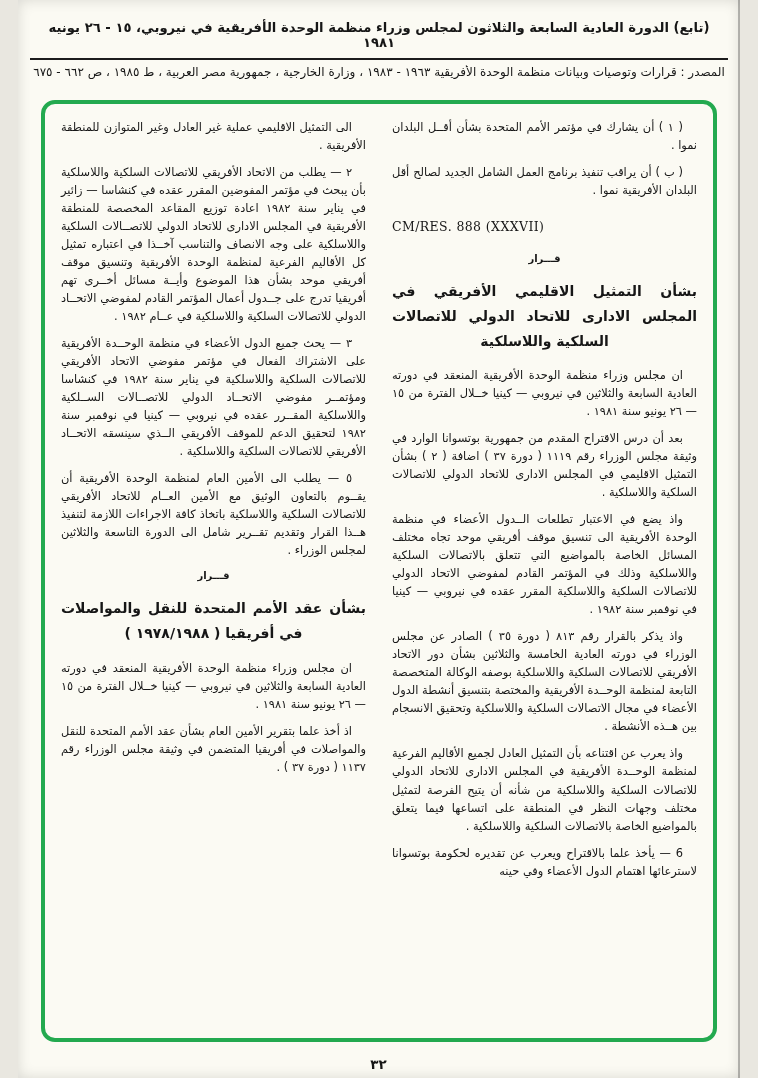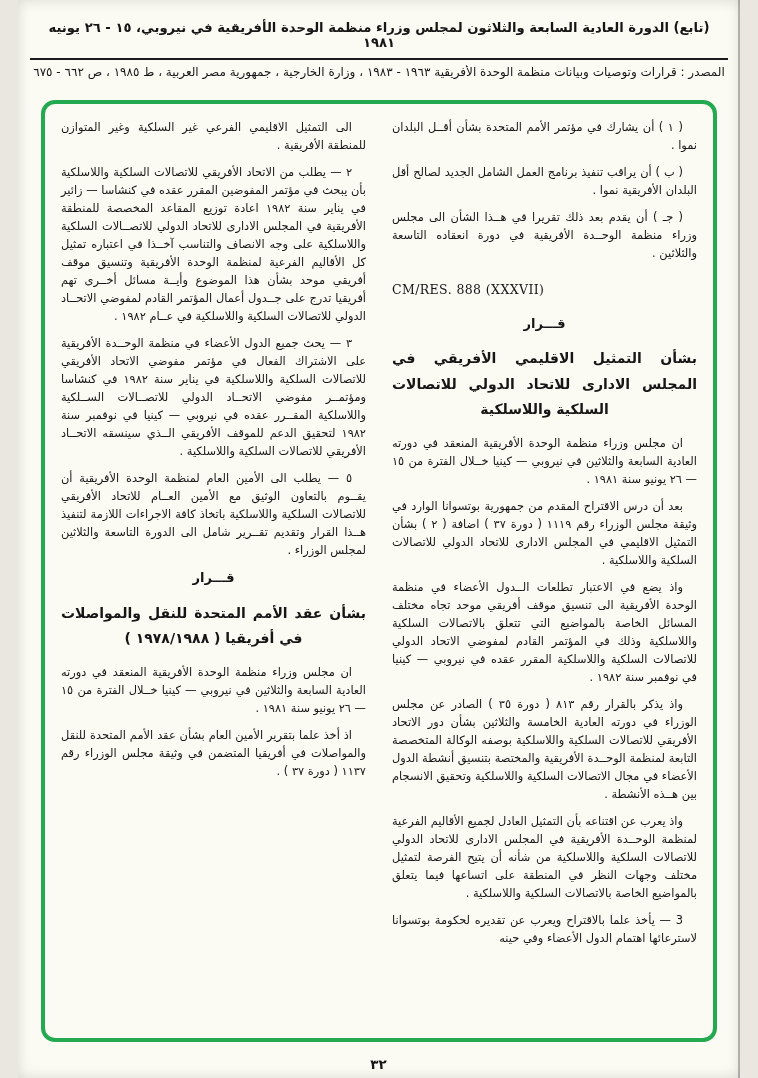--- a/index.html
+++ b/index.html
@@ -50,21 +50,21 @@
     font-family: "DejaVu Serif", serif;
     font-size: 12.5px;
     letter-spacing: .4px;
     margin: 18px 0 14px 0;
   }
   .heading {
     text-align: center;
     text-align-last: center;
     text-indent: 0;
     font-weight: bold;
-    font-size: 13px;
+    font-size: 10px;
     margin: 2px 0 12px 0;
   }
   .subheading {
     font-weight: bold;
     font-size: 14px;
     text-indent: 0;
     text-align: justify;
     text-align-last: center;
     line-height: 1.8;
     margin: 0 0 12px 0;
@@ -86,33 +86,32 @@
   <header class="hdr">
     <div class="hdr-title">(تابع) الدورة العادية السابعة والثلاثون لمجلس وزراء منظمة الوحدة الأفريقية في نيروبي، ١٥ - ٢٦ يونيه ١٩٨١</div>
     <div class="hdr-rule"></div>
     <div class="hdr-source">المصدر : قرارات وتوصيات وبيانات منظمة الوحدة الأفريقية ١٩٦٣ - ١٩٨٣ ، وزارة الخارجية ، جمهورية مصر العربية ، ط ١٩٨٥ ، ص ٦٦٢ - ٦٧٥</div>
   </header>
 
   <main class="frame" style="border-color: rgb(35, 169, 79);">
     <div class="col">
         <div class="block para">( ١ ) أن يشارك في مؤتمر الأمم المتحدة بشأن أقــل البلدان نموا .</div>
         <div class="block para">( ب ) أن يراقب تنفيذ برنامج العمل الشامل الجديد لصالح أقل البلدان الأفريقية نموا .</div>
-        <div class="block para">( جـ ) أن يقدم بعد ذلك تقريرا في هــذا الشأن الى مجلس وزراء منظمة الوحــدة الأفريقية في دورة انعقاده التاسعة والثلاثين .</div>
         <div class="block ref">CM/RES. 888 (XXXVII)</div>
         <div class="block heading">قـــرار</div>
         <div class="block subheading">بشأن التمثيل الاقليمي الأفريقي في المجلس الادارى للاتحاد الدولي للاتصالات السلكية واللاسلكية</div>
         <div class="block para">ان مجلس وزراء منظمة الوحدة الأفريقية المنعقد في دورته العادية السابعة والثلاثين في نيروبي — كينيا خــلال الفترة من ١٥ — ٢٦ يونيو سنة ١٩٨١ .</div>
         <div class="block para">بعد أن درس الاقتراح المقدم من جمهورية بوتسوانا الوارد في وثيقة مجلس الوزراء رقم ١١١٩ ( دورة ٣٧ ) اضافة ( ٢ ) بشأن التمثيل الاقليمي في المجلس الادارى للاتحاد الدولي للاتصالات السلكية واللاسلكية .</div>
         <div class="block para">واذ يضع في الاعتبار تطلعات الــدول الأعضاء في منظمة الوحدة الأفريقية الى تنسيق موقف أفريقي موحد تجاه مختلف المسائل الخاصة بالمواضيع التي تتعلق بالاتصالات السلكية واللاسلكية وذلك في المؤتمر القادم لمفوضي الاتحاد الدولي للاتصالات السلكية واللاسلكية المقرر عقده في نيروبي — كينيا في نوفمبر سنة ١٩٨٢ .</div>
         <div class="block para">واذ يذكر بالقرار رقم ٨١٣ ( دورة ٣٥ ) الصادر عن مجلس الوزراء في دورته العادية الخامسة والثلاثين بشأن دور الاتحاد الأفريقي للاتصالات السلكية واللاسلكية بوصفه الوكالة المتخصصة التابعة لمنظمة الوحــدة الأفريقية والمختصة بتنسيق أنشطة الدول الأعضاء في مجال الاتصالات السلكية واللاسلكية وتحقيق الانسجام بين هــذه الأنشطة .</div>
         <div class="block para">واذ يعرب عن اقتناعه بأن التمثيل العادل لجميع الأقاليم الفرعية لمنظمة الوحــدة الأفريقية في المجلس الادارى للاتحاد الدولي للاتصالات السلكية واللاسلكية من شأنه أن يتيح الفرصة لتمثيل مختلف وجهات النظر في المنطقة على اتساعها فيما يتعلق بالمواضيع الخاصة بالاتصالات السلكية واللاسلكية .</div>
-        <div class="block para">3 — يأخذ علما بالاقتراح ويعرب عن تقديره لحكومة بوتسوانا لاسترعائها اهتمام الدول الأعضاء وفي حينه</div>
+        <div class="block para">6 — يأخذ علما بالاقتراح ويعرب عن تقديره لحكومة بوتسوانا لاسترعائها اهتمام الدول الأعضاء وفي حينه</div>
       </div>
     <div class="col">
-        <div class="block para">الى التمثيل الاقليمي الفرعي غير السلكية وغير المتوازن للمنطقة الأفريقية .</div>
+        <div class="block para">الى التمثيل الاقليمي عملية غير العادل وغير المتوازن للمنطقة الأفريقية .</div>
         <div class="block para">٢ — يطلب من الاتحاد الأفريقي للاتصالات السلكية واللاسلكية بأن يبحث في مؤتمر المفوضين المقرر عقده في كنشاسا — زائير في يناير سنة ١٩٨٢ اعادة توزيع المقاعد المخصصة للمنطقة الأفريقية في المجلس الادارى للاتحاد الدولي للاتصــالات السلكية واللاسلكية على وجه الانصاف والتناسب آخــذا في اعتباره تمثيل كل الأقاليم الفرعية لمنظمة الوحدة الأفريقية وتنسيق موقف أفريقي موحد بشأن هذا الموضوع وأيــة مسائل أخــرى تهم أفريقيا تدرج على جــدول أعمال المؤتمر القادم لمفوضي الاتحــاد الدولي للاتصالات السلكية واللاسلكية في عــام ١٩٨٢ .</div>
         <div class="block para">٣ — يحث جميع الدول الأعضاء في منظمة الوحــدة الأفريقية على الاشتراك الفعال في مؤتمر مفوضي الاتحاد الأفريقي للاتصالات السلكية واللاسلكية في يناير سنة ١٩٨٢ في كنشاسا ومؤتمــر مفوضي الاتحــاد الدولي للاتصــالات الســلكية واللاسلكية المقــرر عقده في نيروبي — كينيا في نوفمبر سنة ١٩٨٢ لتحقيق الدعم للموقف الأفريقي الــذي سينسقه الاتحــاد الأفريقي للاتصالات السلكية واللاسلكية .</div>
         <div class="block para">٥ — يطلب الى الأمين العام لمنظمة الوحدة الأفريقية أن يقــوم بالتعاون الوثيق مع الأمين العــام للاتحاد الأفريقي للاتصالات السلكية واللاسلكية باتخاذ كافة الاجراءات اللازمة لتنفيذ هــذا القرار وتقديم تقــرير شامل الى الدورة التاسعة والثلاثين لمجلس الوزراء .</div>
         <div class="block heading">قـــرار</div>
         <div class="block subheading">بشأن عقد الأمم المتحدة للنقل والمواصلات في أفريقيا ( ١٩٧٨/١٩٨٨ )</div>
         <div class="block para">ان مجلس وزراء منظمة الوحدة الأفريقية المنعقد في دورته العادية السابعة والثلاثين في نيروبي — كينيا خــلال الفترة من ١٥ — ٢٦ يونيو سنة ١٩٨١ .</div>
         <div class="block para">اذ أخذ علما بتقرير الأمين العام بشأن عقد الأمم المتحدة للنقل والمواصلات في أفريقيا المتضمن في وثيقة مجلس الوزراء رقم ١١٣٧ ( دورة ٣٧ ) .</div>
       </div>
   </main>
 

